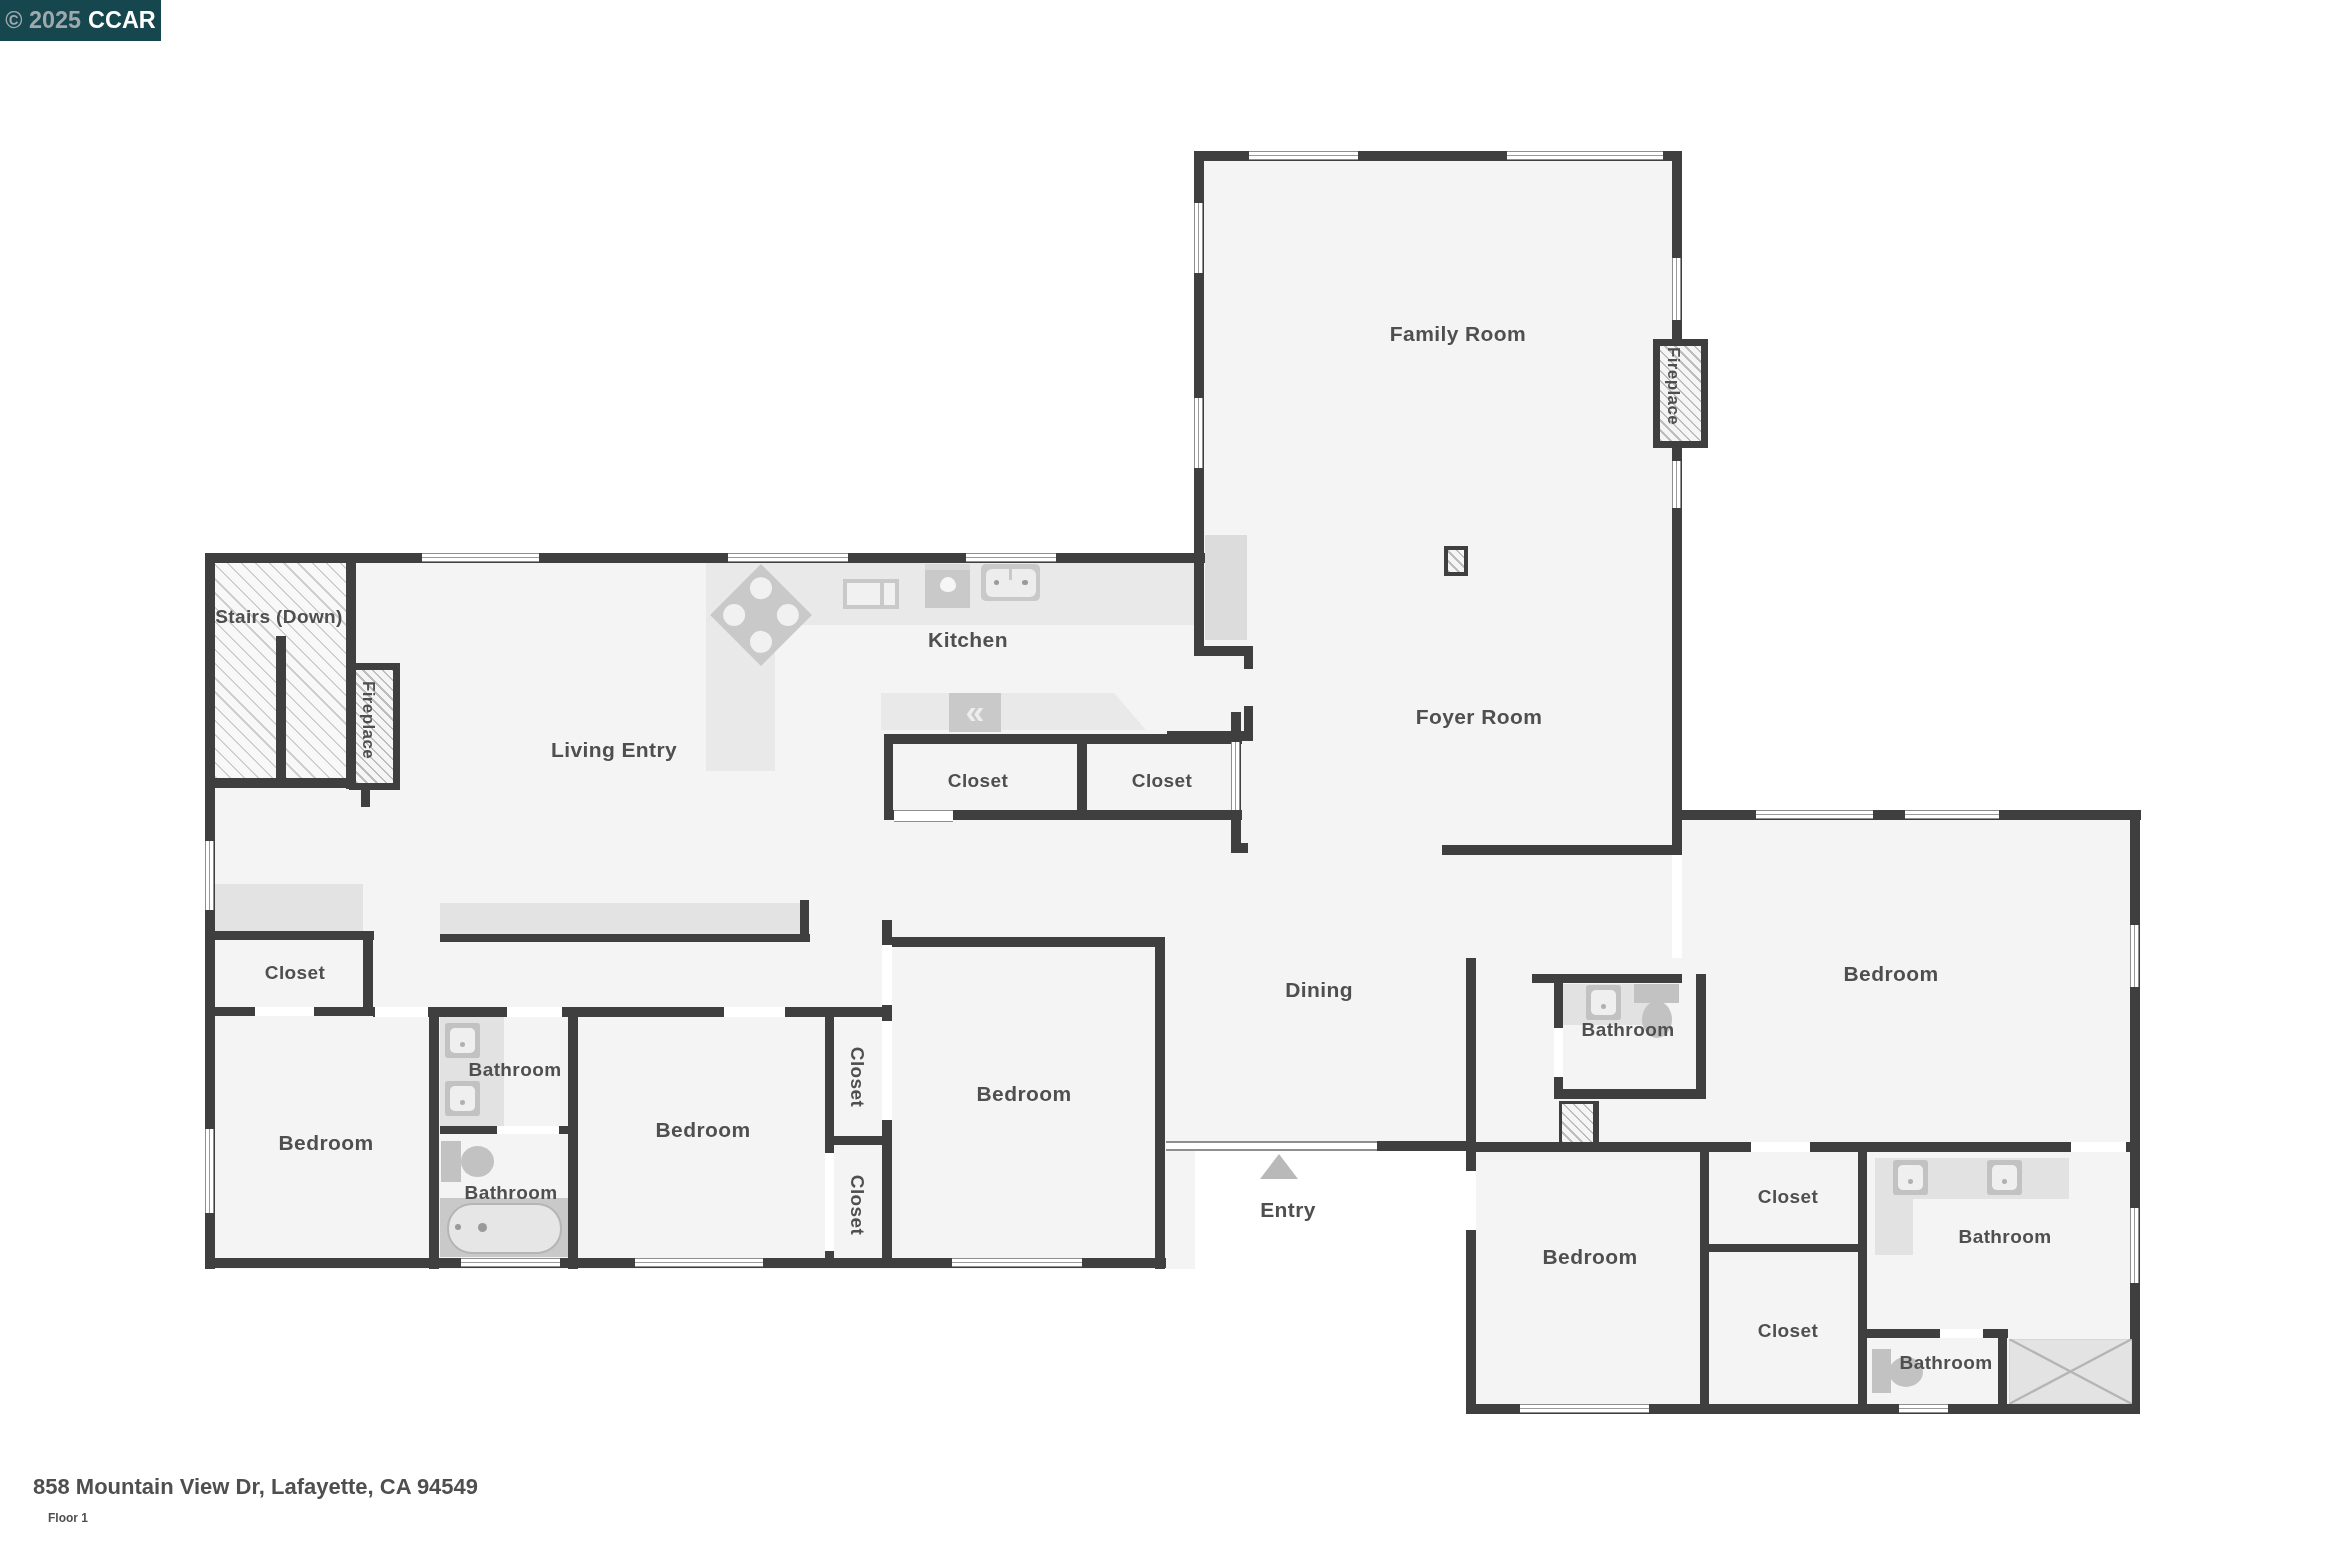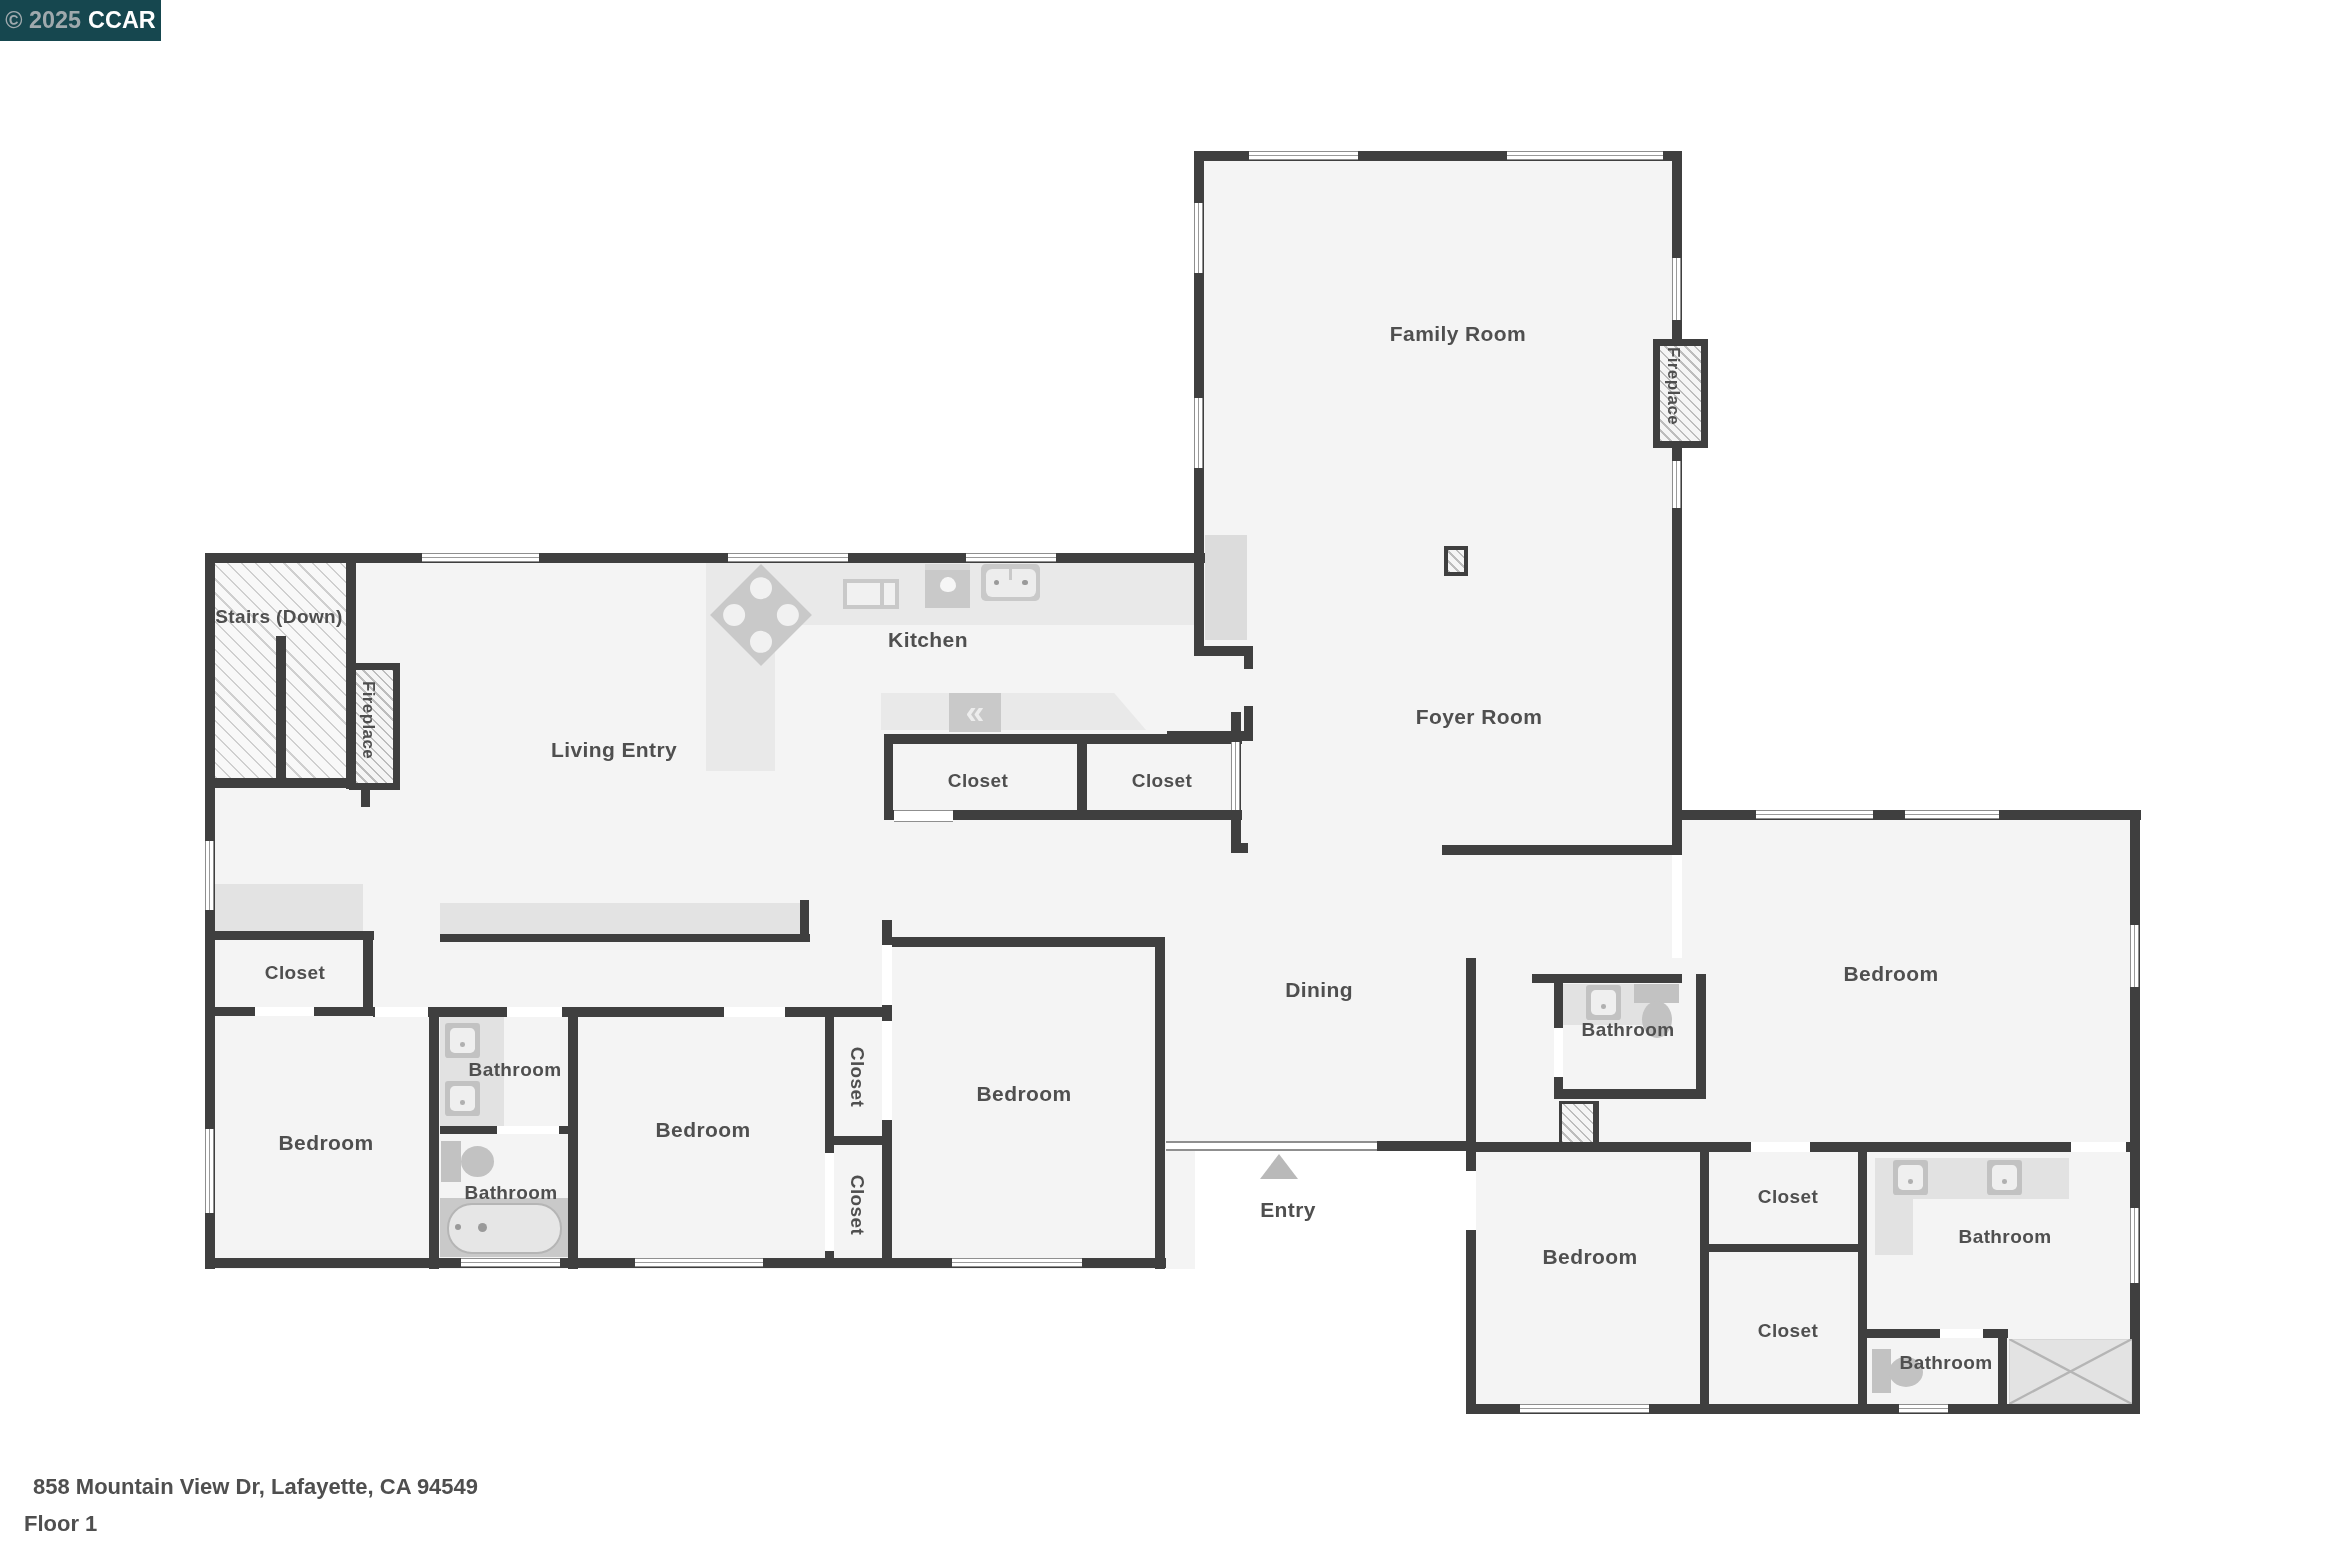--- a/index.html
+++ b/index.html
@@ -214,21 +214,21 @@
     <line x1="157" y1="0" x2="0" y2="83" stroke="#b5b5b5" stroke-width="3"></line>
   </svg>
 
   <div class="toilet-tank" style="left:1872px;top:1349px;width:19px;height:44px;"></div>
   <div class="toilet-bowl" style="left:1889px;top:1357px;width:34px;height:30px;"></div>
 
   <div class="tri-up" style="left:1260px;top:1154px;"></div>
 
   <span class="lbl small" style="left:279px;top:617px;">Stairs (Down)</span>
   <span class="lbl" style="left:614px;top:750px;">Living Entry</span>
-  <span class="lbl" style="left:928px;top:640px;">Kitchen</span>
+  <span class="lbl" style="left:968px;top:640px;">Kitchen</span>
   <span class="lbl" style="left:1458px;top:334px;">Family Room</span>
   <span class="lbl" style="left:1479px;top:717px;">Foyer Room</span>
   <span class="lbl" style="left:1319px;top:990px;">Dining</span>
   <span class="lbl" style="left:1288px;top:1210px;">Entry</span>
   <span class="lbl" style="left:326px;top:1143px;">Bedroom</span>
   <span class="lbl" style="left:703px;top:1130px;">Bedroom</span>
   <span class="lbl" style="left:1024px;top:1094px;">Bedroom</span>
   <span class="lbl" style="left:1891px;top:974px;">Bedroom</span>
   <span class="lbl" style="left:1590px;top:1257px;">Bedroom</span>
   <span class="lbl small" style="left:515px;top:1070px;">Bathroom</span>
@@ -245,16 +245,16 @@
   <span class="lbl small" style="left:1788px;top:1331px;">Closet</span>
   <span class="lbl small rot" style="left:368px;top:720px;font-size:17px;">Fireplace</span>
   <span class="lbl small rot" style="left:1673px;top:386px;font-size:17px;">Fireplace</span>
 
   <div id="watermark">
     <span class="c">© 2025</span>
     <span>CCAR</span>
   </div>
 
   <div class="footer-line" style="left:33px;top:1474px;font-size:22px;">858 Mountain View Dr, Lafayette, CA 94549</div>
-  <div class="footer-line" style="left:24px;top:1511px;font-size:22px;">Floor 1</div>
+  <div class="footer-line" style="left:48px;top:1511px;font-size:12px;">Floor 1</div>
 
 </div>
 
 
 </body></html>

